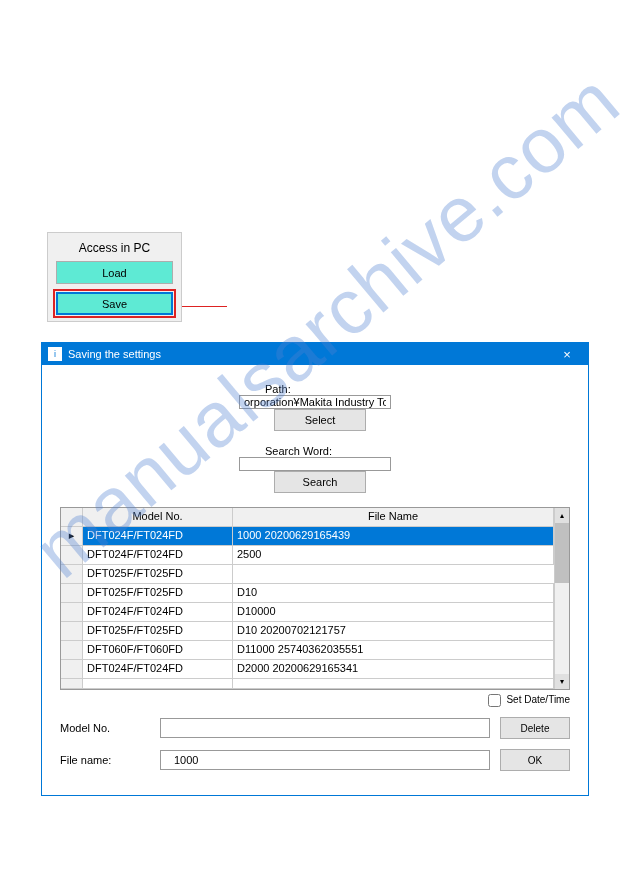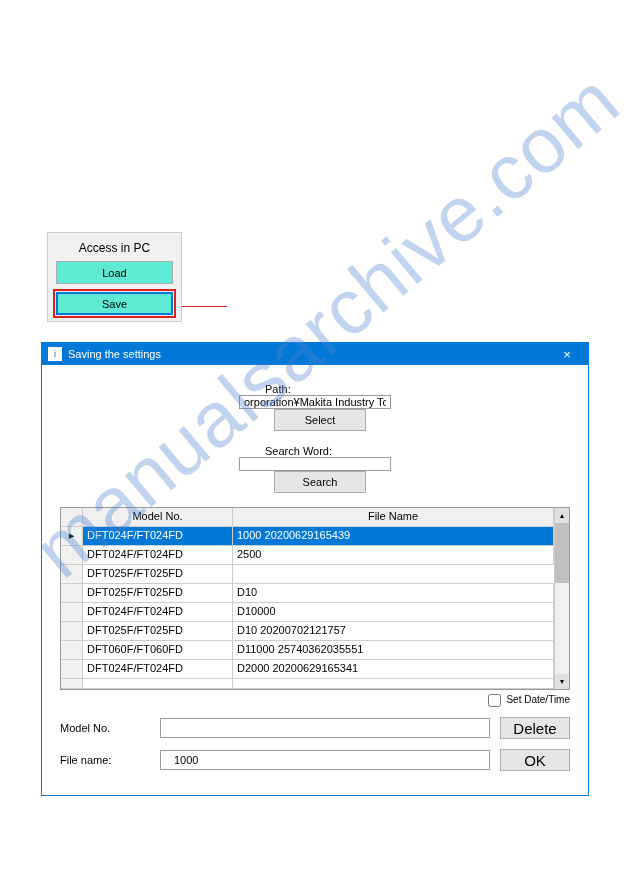--- a/index.html
+++ b/index.html
@@ -211,21 +211,21 @@
       border: 1px solid #999;
       padding: 0 13px;
       font-size: 11px;
     }
     .bottom-btn {
       width: 70px;
       height: 22px;
       margin-left: 10px;
       background: #e5e5e5;
       border: 1px solid #adadad;
-      font-size: 15px;
+      font-size: 10px;
       cursor: pointer;
     }
   </style>
 </head>
 <body>
 
 <div class="watermark">manualsarchive.com</div>
 
 <div class="access-panel">
   <div class="access-title">Access in PC</div>

